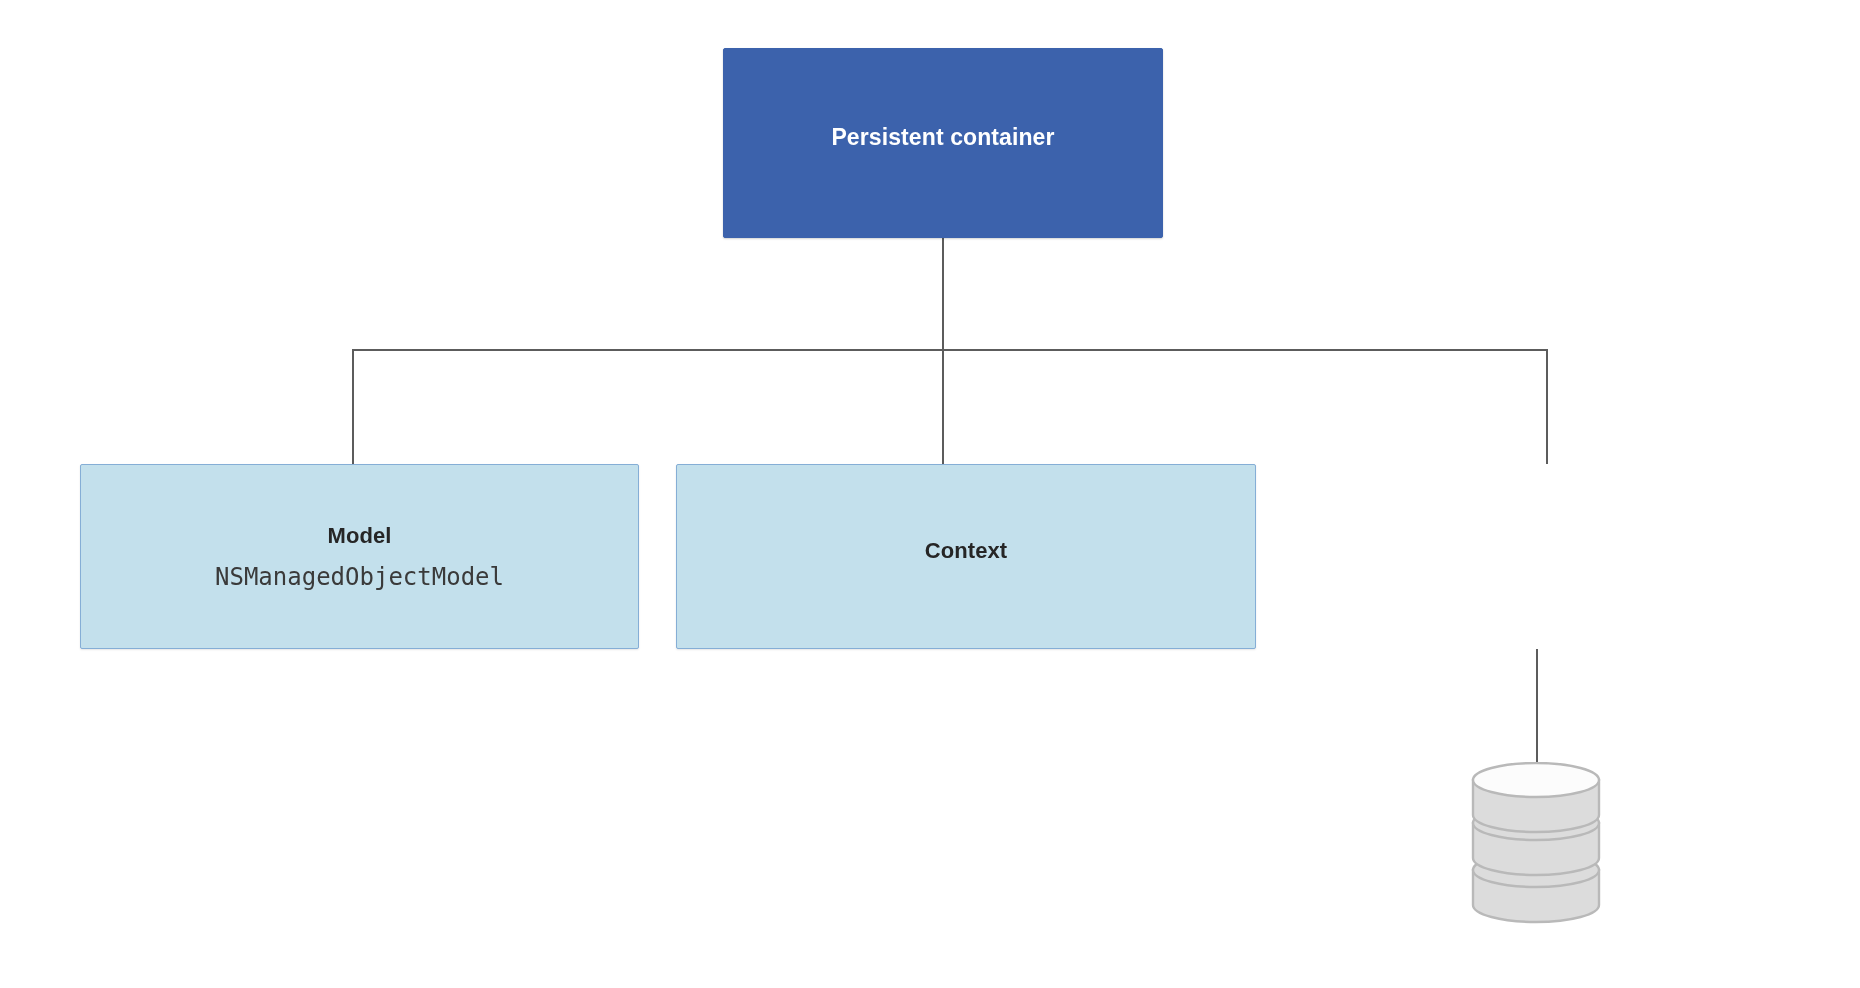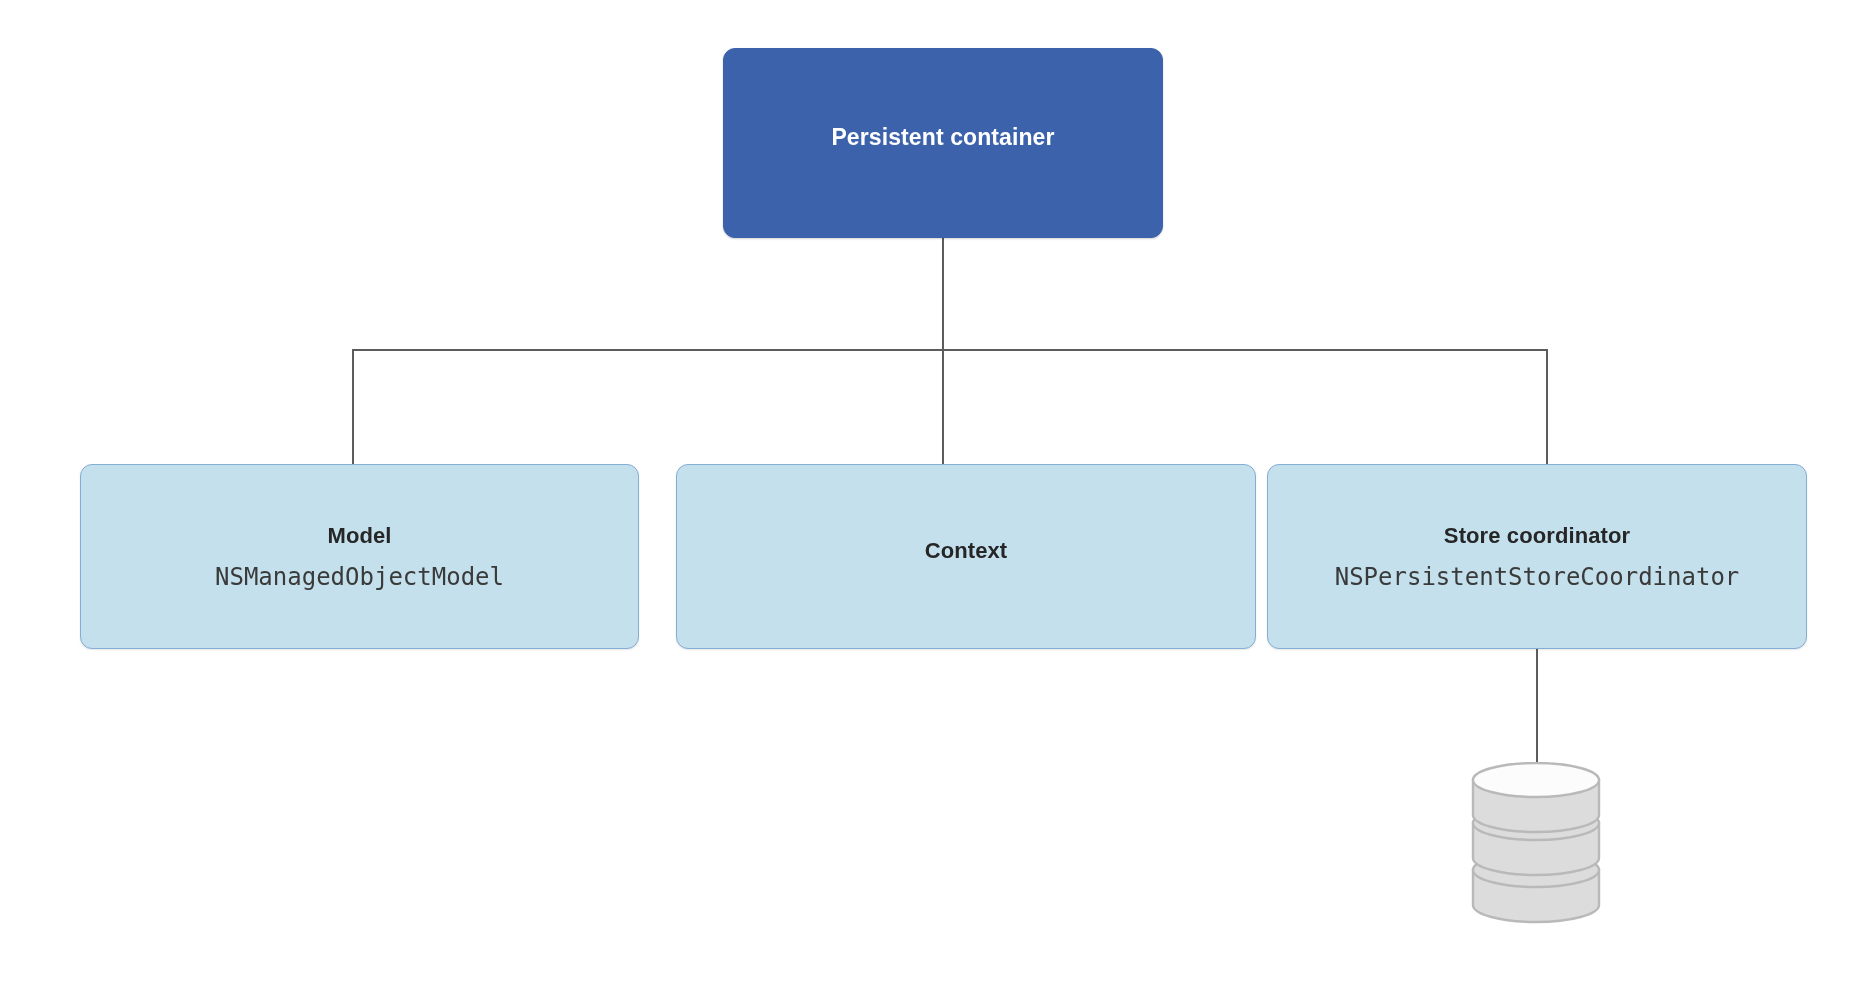--- a/index.html
+++ b/index.html
@@ -33,21 +33,21 @@
 
   
   .node {
     position: absolute;
     z-index: 2;
     box-sizing: border-box;
     display: flex;
     flex-direction: column;
     align-items: center;
     justify-content: center;
-    border-radius: 12px;
+    border-radius: 2px;
     text-align: center;
   }
   .node .node-title {
     font-family: "Liberation Sans", sans-serif;
     font-weight: bold;
     letter-spacing: 0.1px;
   }
   .node .node-class {
     font-family: "DejaVu Sans Mono", monospace;
     font-weight: 400;
@@ -124,24 +124,20 @@
 
   <div class="node leaf" id="node-model" style="left:80px; top:464px; width:559px; height:185px;">
     <div class="node-title">Model</div>
     <div class="node-class">NSManagedObjectModel</div>
   </div>
 
   <div class="node leaf" id="node-context" style="left:663px; top:464px; width:580px; height:185px;margin-left:13px;">
     <div class="node-title">Context</div>
   </div>
 
-  <div class="node leaf" id="node-store-coordinator" style="left:1267px; top:464px; width:540px; height:185px;">
-    <div class="node-title">Store coordinator</div>
-    <div class="node-class">NSPersistentStoreCoordinator</div>
-  </div>
 
   <div id="db-store" style="left:1470px; top:762px; width:132px; height:170px;">
     <svg width="132" height="170" viewBox="0 0 132 170" aria-hidden="true">
       <g fill="#dcdcdc" stroke="#b9b9b9" stroke-width="2.4">
 
         <path d="M3,108 L3,143 a63,17 0 0,0 126,0 L129,108 Z"></path>
         <ellipse cx="66" cy="108" rx="63" ry="17"></ellipse>
 
         <path d="M3,61 L3,96 a63,17 0 0,0 126,0 L129,61 Z"></path>
         <ellipse cx="66" cy="61" rx="63" ry="17"></ellipse>

